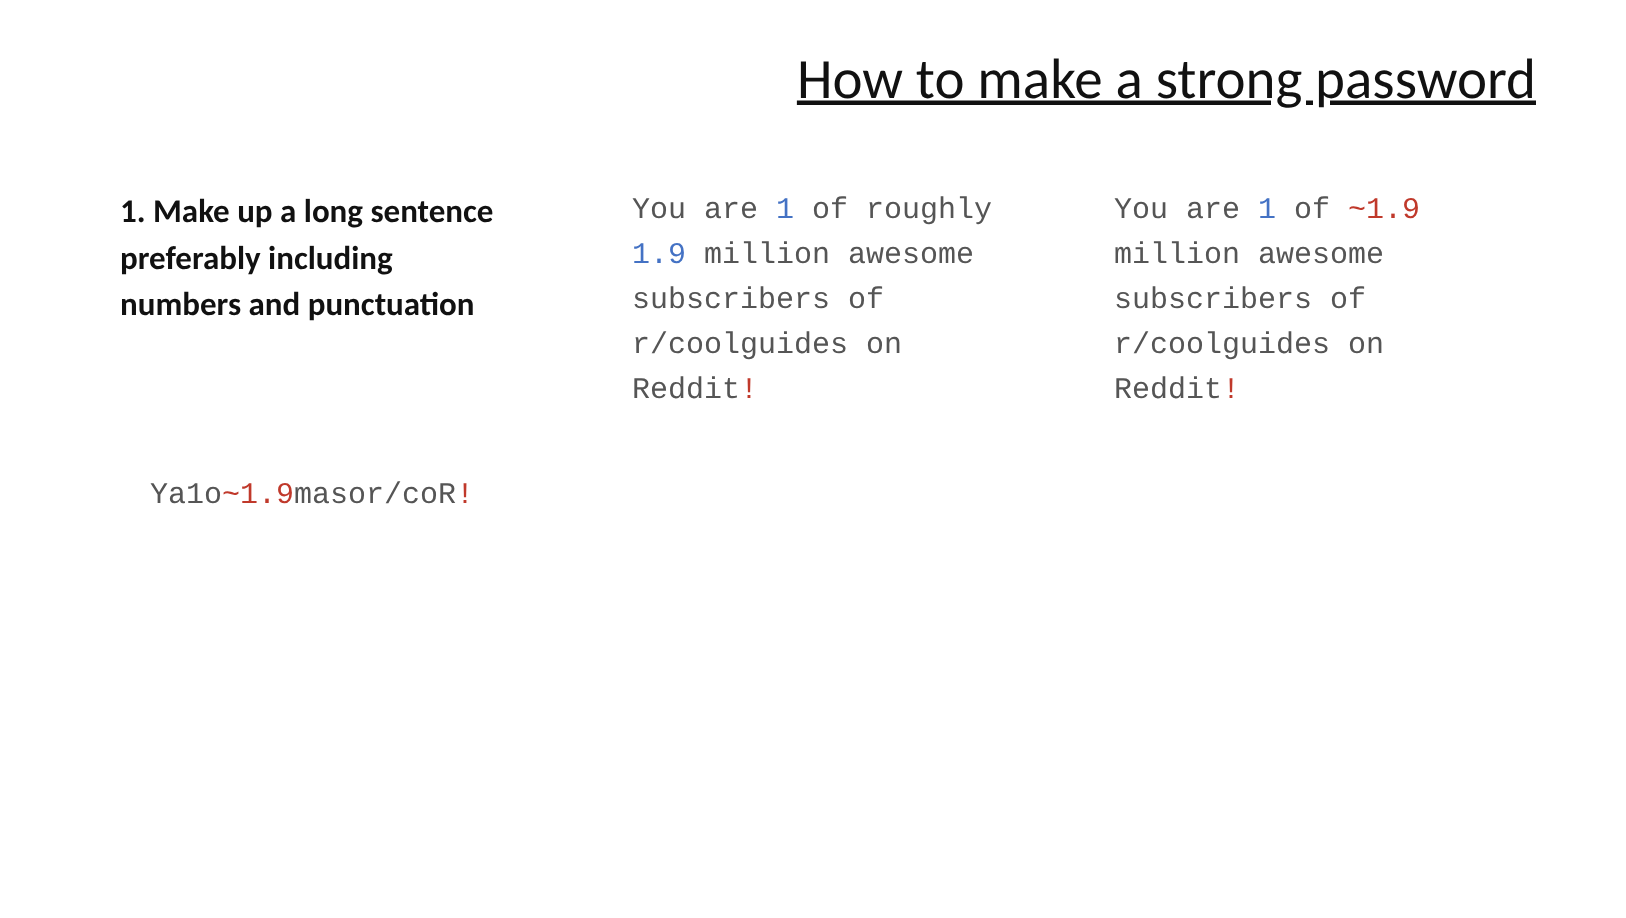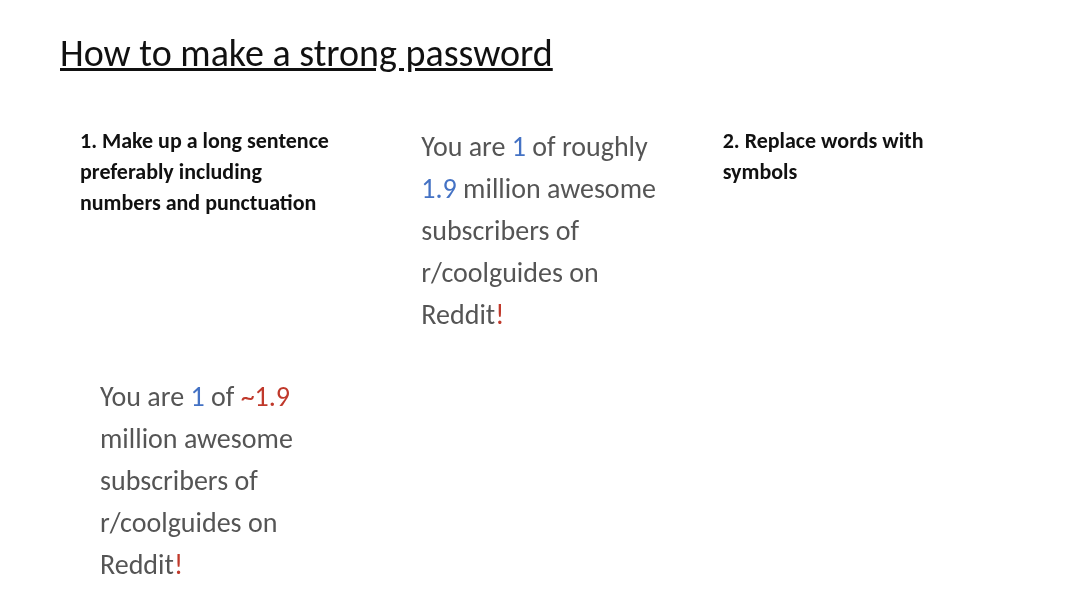--- a/index.html
+++ b/index.html
@@ -15,21 +15,21 @@
       height: 612px;
       overflow: hidden;
       display: flex;
       flex-direction: column;
       align-items: flex-start;
       padding: 30px 60px 30px 60px;
     }
 
     .title-container {
       width: 100%;
-      text-align: left;
+      text-align: right;
       margin-bottom: 40px;
     }
 
     .title {
       font-size: 38px;
       font-weight: normal;
       text-decoration: underline;
       color: #111;
       font-family: 'Calibri', 'Georgia', serif;
     }
@@ -44,23 +44,24 @@
     .step-left {
       padding: 10px 40px 30px 20px;
       font-size: 22px;
       font-weight: bold;
       color: #111;
       line-height: 1.4;
     }
 
     .step-right {
       padding: 10px 20px 30px 40px;
-      font-size: 28px;
+      font-size: 20px;
       color: #555;
       line-height: 1.5;
+      font-family: Liberation Mono, monospace;
     }
 
     .highlight-blue {
       color: #4472C4;
     }
 
     .highlight-red {
       color: #C0392B;
     }
   </style>
@@ -73,21 +74,21 @@
 
 <div class="content-grid">
 
   <div class="step-left">
     <span>1. </span><span>Make up a long sentence preferably including numbers and punctuation</span>
   </div>
   <div class="step-right">
     <span>You are </span><span class="highlight-blue">1</span><span> of roughly </span><span class="highlight-blue">1.9</span><span> million awesome subscribers of r/coolguides on Reddit</span><span class="highlight-red">!</span>
   </div>
 
-  <div class="step-left">
-    <span>2. </span><span>Replace words with symbols</span>
-  </div>
   <div class="step-right">
     <span>You are </span><span class="highlight-blue">1</span><span> of </span><span class="highlight-red">~1.9</span><span> million awesome subscribers of r/coolguides on Reddit</span><span class="highlight-red">!</span>
   </div>
 
+  <div class="step-right">
+    <span>Ya1o</span><span class="highlight-red">~1.9</span><span>masor/coR</span><span class="highlight-red">!</span>
+  </div>
 
 </div>
 
 </body></html>

